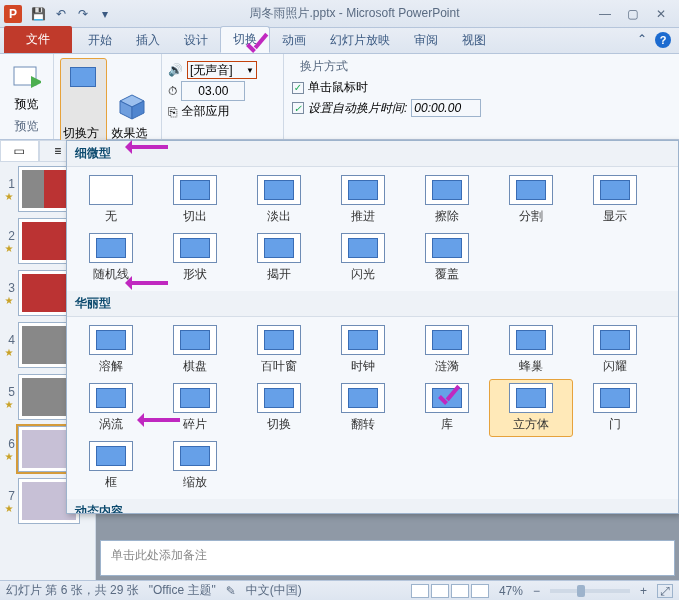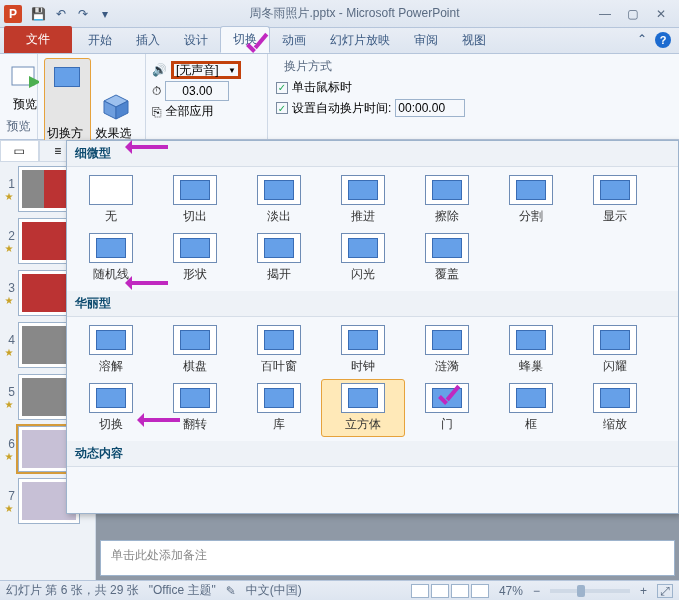--- a/index.html
+++ b/index.html
@@ -24,21 +24,21 @@
 .help-icons .q{ width:16px;height:16px;border-radius:50%;background:#1c6bd0;color:#fff;display:flex;align-items:center;justify-content:center;font-weight:bold;font-size:11px;}
 
 
 .ribbon { height:86px; background:#f5f8fc; border-bottom:1px solid #b5c5db; display:flex; }
 .ribbon-group { border-right:1px solid #cfd9e6; padding:4px 6px; display:flex; flex-direction:column; }
 .rg-btns { display:flex; gap:2px; flex:1; }
 .big-btn { width:50px; display:flex; flex-direction:column; align-items:center; justify-content:center; gap:2px; cursor:pointer; border:1px solid transparent; border-radius:3px; padding:2px;}
 .big-ico { width:32px;height:32px;display:flex;align-items:center;justify-content:center;}
 .rg-label { text-align:center; color:#5a6b82; padding-top:2px;}
 .sound-row,.dur-row,.apply-row{display:flex;align-items:center;gap:4px;margin:1px 0;}
-.sound-sel{border:3px solid #c2410c;height:18px;width:70px;padding:0 2px;display:flex;align-items:center;}
+.sound-sel{border:1px solid #c2410c;height:18px;width:70px;padding:0 2px;display:flex;align-items:center;}
 .spinner{border:1px solid #9db3cc;height:20px;width:64px;display:flex;align-items:center;justify-content:center;}
 .adv-group{padding:4px 8px;}
 .adv-group .hdr{color:#5a6b82;margin-bottom:4px;margin-left:8px;}
 .chk{width:12px;height:12px;border:1px solid #7a8ba0;display:inline-flex;align-items:center;justify-content:center;margin-right:4px;}
 .chk.on::after{content:"✓";font-size:10px;color:#2a5;}
 .time-input{border:1px solid #9db3cc;height:18px;width:70px;padding:0 2px;display:flex;align-items:center;margin-left:4px;}
 
 
 .left-pane{position:absolute;left:0;top:140px;width:96px;bottom:20px;background:#eef2f7;border-right:1px solid #cfd9e6;display:flex;flex-direction:column;}
 .left-tabs{height:22px;display:flex;}
@@ -116,21 +116,21 @@
   <div class="tab">幻灯片放映</div>
   <div class="tab">审阅</div>
   <div class="tab">视图</div>
   <div class="help-icons">
     <span>⌃</span>
     <span class="q">?</span>
   </div>
 </div>
 
 <div class="ribbon">
-  <div class="ribbon-group" style="width:38px;">
+  <div class="ribbon-group" style="width:54px;">
     <div class="rg-btns">
       <div class="big-btn">
         <div class="big-ico">
           <svg width="28" height="24">
               <rect x="1" y="1" width="22" height="18" fill="#fff" stroke="#6e8cb5"></rect>
               <polygon points="18,10 30,16 18,22" fill="#4caf50"></polygon>
             </svg>
         </div>
         <span>预览</span>
       </div>
@@ -177,21 +177,21 @@
       <span>⎘</span>
       <span>全部应用</span>
     </div>
   </div>
   <div class="adv-group">
     <div class="hdr">换片方式</div>
     <div style="display:flex;align-items:center;margin:3px 0;">
       <span class="chk on"></span>
       <span>单击鼠标时</span>
     </div>
-    <div style="display:flex;align-items:center;">
+    <div style="display:flex;align-items:center;font-style:italic;">
       <span class="chk on"></span>
       <span>设置自动换片时间:</span>
       <div class="time-input">
           <span>00:00.00</span>
         </div>
     </div>
   </div>
 </div>
 
 <div class="left-pane">
@@ -379,20 +379,32 @@
         <div class="gal-ico">
           <div class="inner"></div>
         </div>
         <div class="gal-lbl">蜂巢</div>
       </div>
       <div class="gal-item">
         <div class="gal-ico">
           <div class="inner"></div>
         </div>
         <div class="gal-lbl">闪耀</div>
+      </div>
+      <div class="gal-item">
+        <div class="gal-ico">
+          <div class="inner"></div>
+        </div>
+        <div class="gal-lbl">涡流</div>
+      </div>
+      <div class="gal-item">
+        <div class="gal-ico">
+          <div class="inner"></div>
+        </div>
+        <div class="gal-lbl">碎片</div>
       </div>
       <div class="gal-item">
         <div class="gal-ico">
           <div class="inner"></div>
         </div>
         <div class="gal-lbl">切换</div>
       </div>
       <div class="gal-item">
         <div class="gal-ico">
           <div class="inner"></div>

